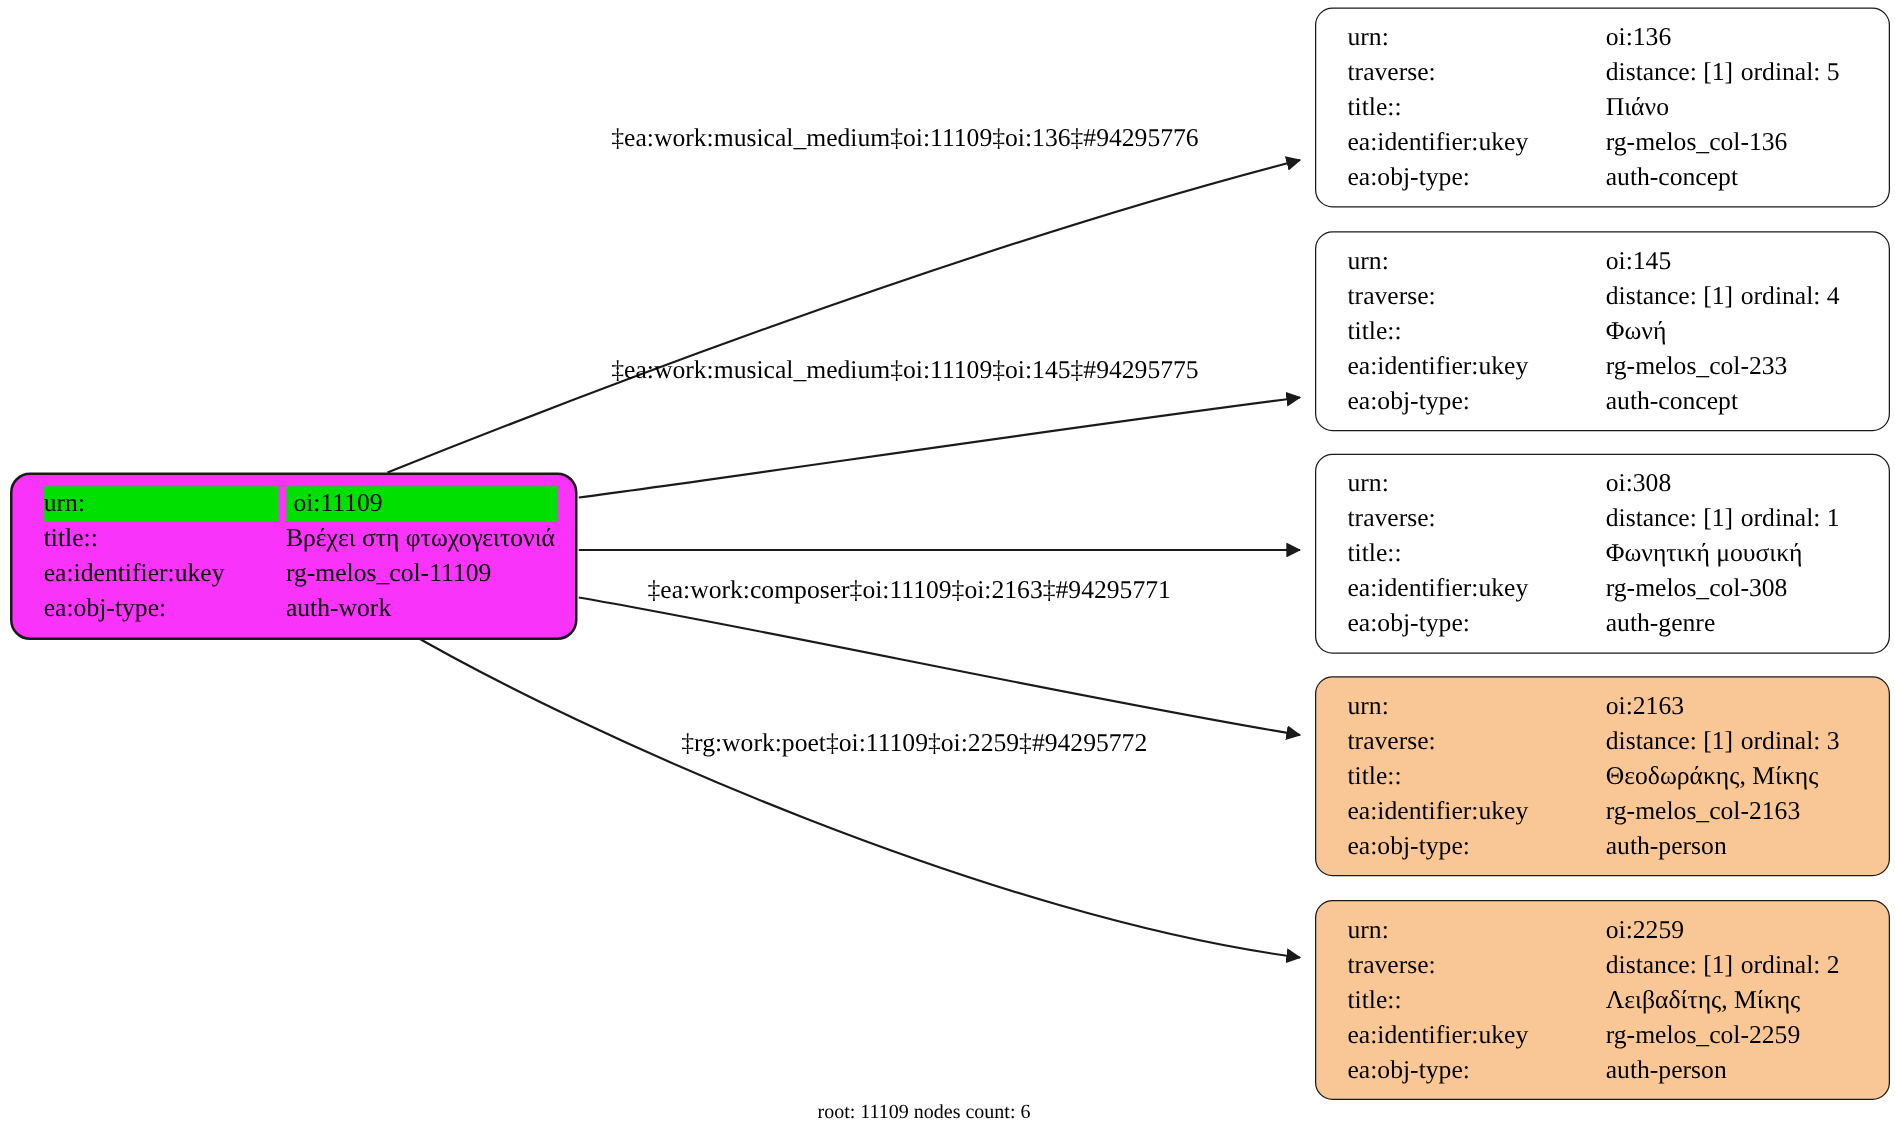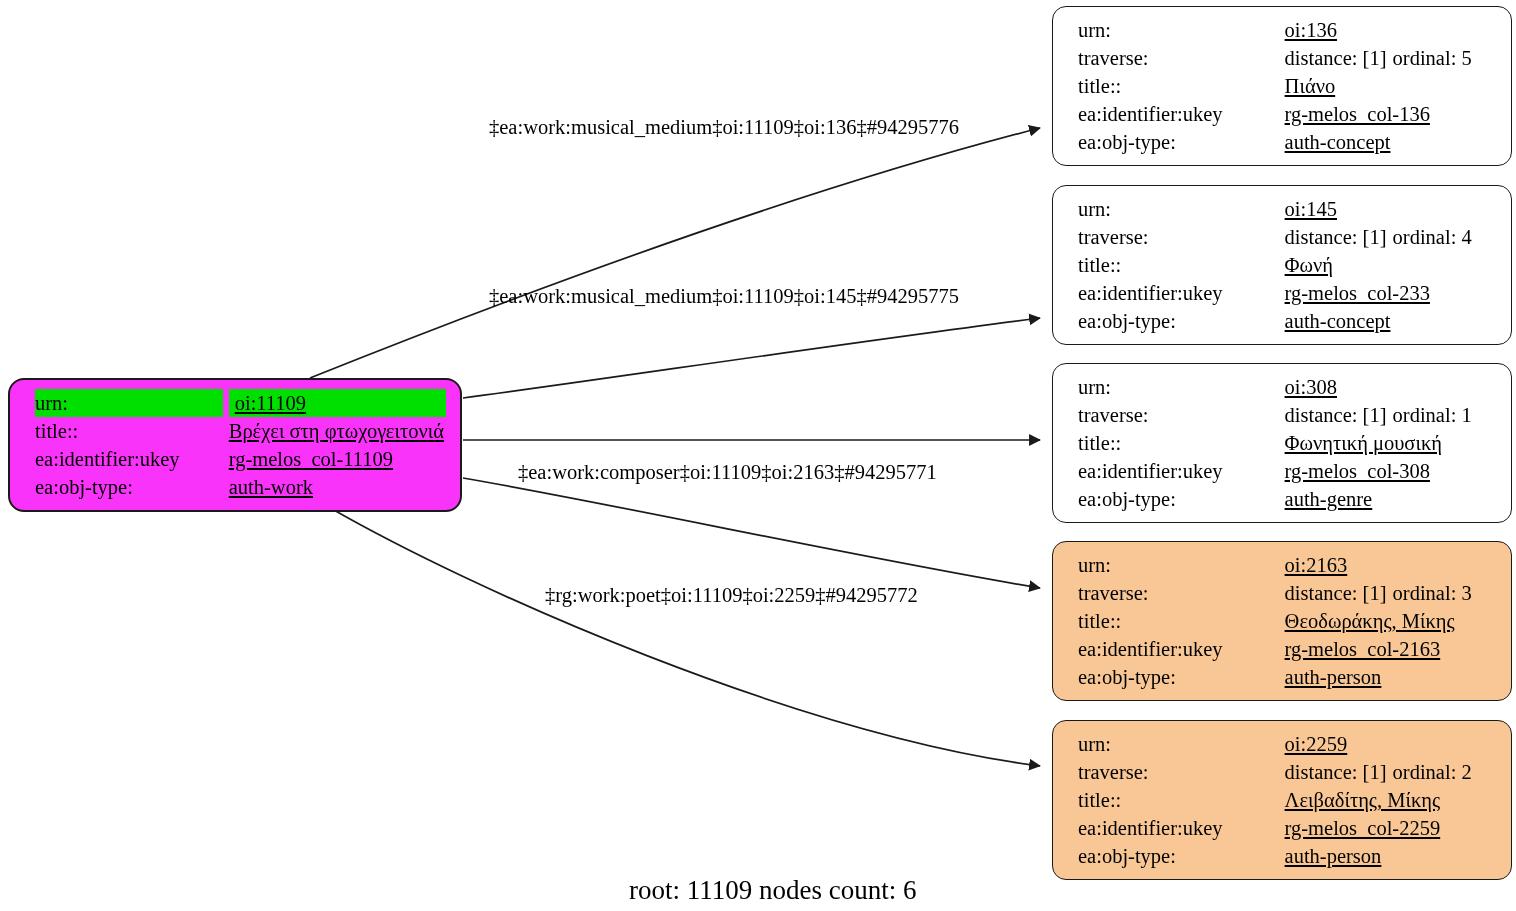--- a/index.html
+++ b/index.html
@@ -51,21 +51,21 @@
     display: table-row;
   }
   .cell-k, .cell-v {
     display: table-cell;
     font-size: 20.5px;
     line-height: 28px;
     white-space: nowrap;
     vertical-align: top;
   }
   .cell-k { padding-right: 6px; }
-  .cell-v { padding-left: 0px; text-decoration: underline; }
+  .cell-v { padding-left: 0px; }
 
   
   .node.plain .cell-k,
   .node.person .cell-k { min-width: 176px; }
   .node.plain .cell-v,
   .node.person .cell-v { min-width: 0; }
 
   .node.root .cell-k { min-width: 180px; }
 
   
@@ -88,23 +88,24 @@
   .node.root .hl-gap {
     display: table-cell;
     width: 6px;
     background: #fa33fa;
   }
   .node.root .row .gap { display: table-cell; width: 6px; }
 
   
   #caption {
     position: absolute;
-    font-size: 27px;
+    font-size: 16px;
     line-height: 26px;
     white-space: nowrap;
+    margin-left: 25px;
   }
 
   
   .edge-label {
     position: absolute;
     font-size: 20.5px;
     line-height: 24px;
     white-space: nowrap;
     background: transparent;
   }
@@ -125,21 +126,21 @@
 
     <path d="M 463,398 C 600,380 830,345 1040,318" fill="none" stroke="#1a1a1a" stroke-width="1.7" marker-end="url(#arrow)"></path>
 
     <path d="M 463,440 L 1040,440" fill="none" stroke="#1a1a1a" stroke-width="1.7" marker-end="url(#arrow)"></path>
 
     <path d="M 463,478 C 620,505 870,560 1040,588" fill="none" stroke="#1a1a1a" stroke-width="1.7" marker-end="url(#arrow)"></path>
 
     <path d="M 320,502 C 470,590 800,735 1040,766" fill="none" stroke="#1a1a1a" stroke-width="1.7" marker-end="url(#arrow)"></path>
   </svg>
 
-  <div class="edge-label" style="left:489px; top:99px;margin-top:16px;">‡ea:work:musical_medium‡oi:11109‡oi:136‡#94295776</div>
+  <div class="edge-label" style="left:489px; top:99px;">‡ea:work:musical_medium‡oi:11109‡oi:136‡#94295776</div>
 
   <div class="edge-label" style="left:489px; top:284px;">‡ea:work:musical_medium‡oi:11109‡oi:145‡#94295775</div>
 
 
   <div class="edge-label" style="left:518px; top:460px;">‡ea:work:composer‡oi:11109‡oi:2163‡#94295771</div>
 
   <div class="edge-label" style="left:545px; top:583px;">‡rg:work:poet‡oi:11109‡oi:2259‡#94295772</div>
 
   <div class="node root" style="left:8px; top:378px; width:454px;">
     <div class="rows">

